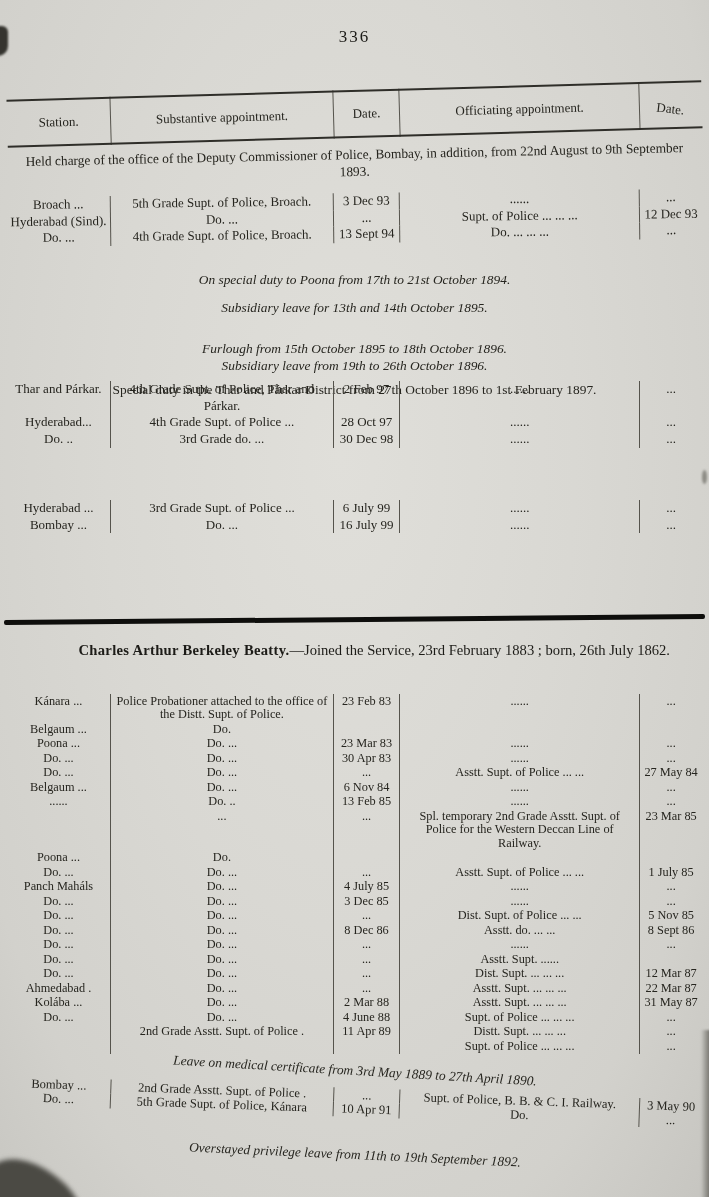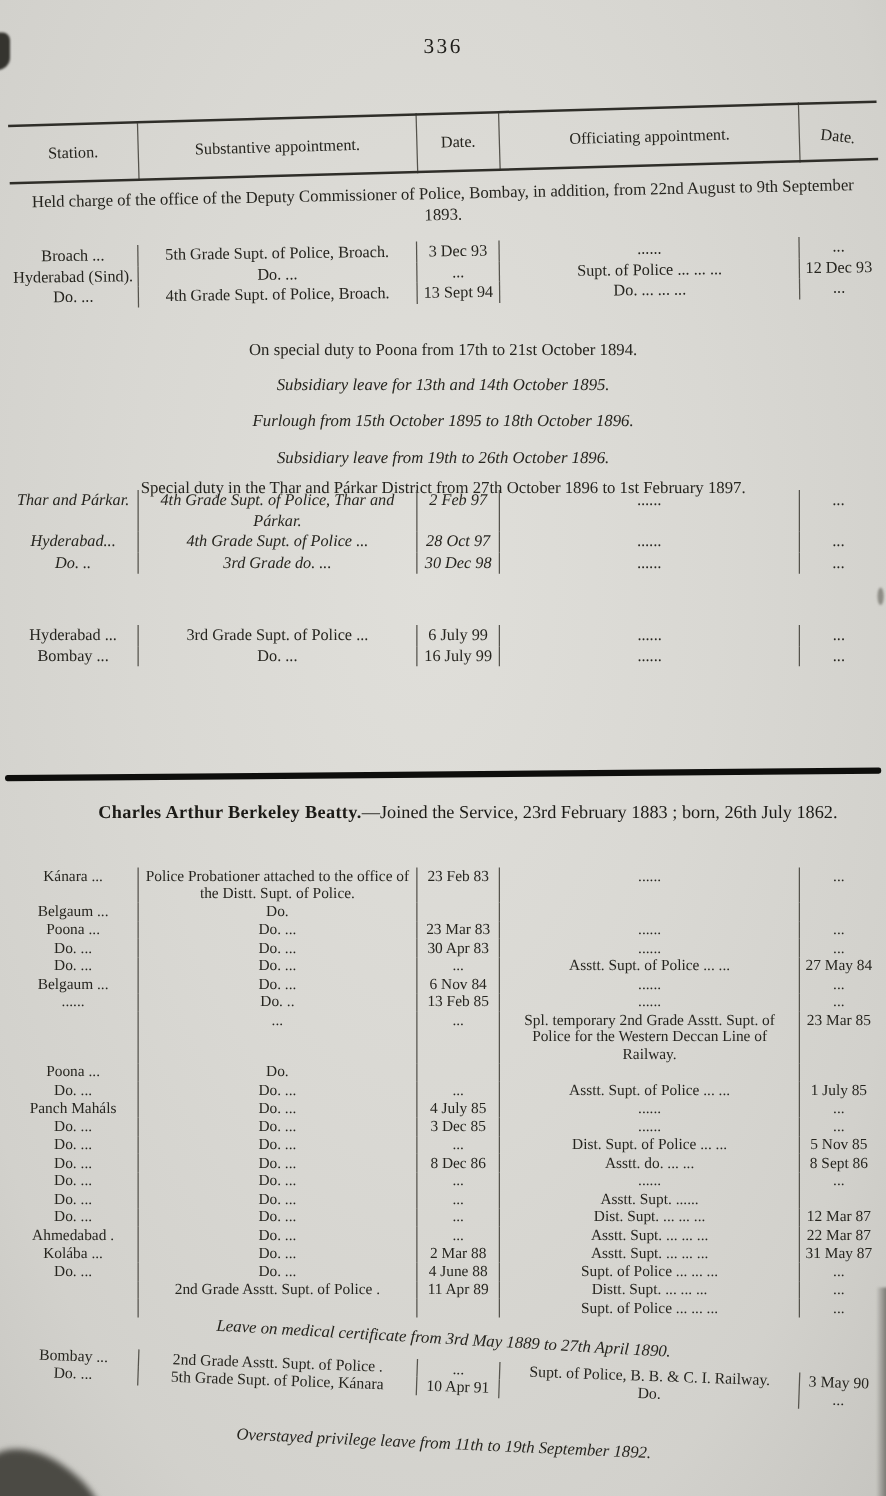--- a/index.html
+++ b/index.html
@@ -28,26 +28,26 @@
   #hdr { border-top:2px solid #2f2e29; border-bottom:2px solid #2f2e29; }
   #hdr td { vertical-align:middle; height:40px; font-size:13px; padding:2px 3px; }
   #hdr .tilt-date { display:inline-block; transform:rotate(8deg) translateY(4px); }
 
   .note { left:14px; width:681px; text-align:center; font-size:13.4px; line-height:1.3; }
   .note.italic { font-style:italic; }
 
   #held-note { top:146px; transform:rotate(-1.2deg); }
   #t1a-wrap { top:193px; left:7px; transform:rotate(-0.7deg); }
   #t1a td, #t1b td, #t1c td { font-size:13px; line-height:1.28; }
-  #n-poona { top:271px; }
+  #n-poona { top:271px;font-style:italic; }
   #n-sub95 { top:299px; }
-  #n-furlough { top:328px; }
+  #n-furlough { top:340px; }
   #n-sub96 { top:357px;text-align:center; }
   #n-thar { top:381px; }
-  #t1b-wrap { top:392px; left:7px;font-style:italic; }
+  #t1b-wrap { top:381px; left:7px; }
   #n-priv { top:479px; }
   #t1c-wrap { top:500px; left:7px; }
 
   #nb-note { top:549px; left:18px; width:676px; font-size:13.2px; line-height:1.4; text-align:justify; text-indent:22px; }
   #nb-note .nb-label { font-style:italic; }
 
   #divider { top:617px; left:4px; width:701px; height:5px; background:#0e0e0c; transform:rotate(-0.5deg); border-radius:2px; }
 
   #heading { top:640px; left:40px; width:630px; text-align:right; font-size:14.6px; line-height:1.4; color:#1c1b17; }
   #heading .person-name { font-weight:bold; letter-spacing:0.3px; }

